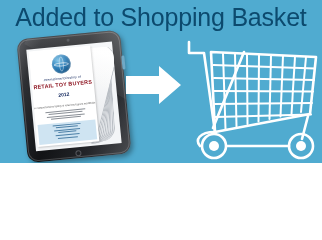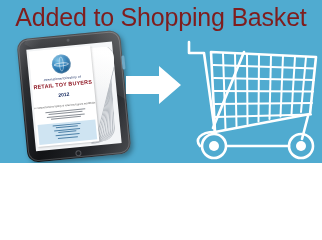--- a/index.html
+++ b/index.html
@@ -14,21 +14,21 @@
     overflow: hidden;
     background: #50abd0;
     font-family: "Liberation Sans", sans-serif;
   }
   #banner-title {
     position: absolute;
     left: 0;
     top: 2px;
     width: 322px;
     text-align: center;
-    color: #7f1d1d;
+    color: #0c4a6e;
     font-size: 25px;
     font-weight: 400;
     letter-spacing: -0.2px;
     line-height: 30px;
     white-space: nowrap;
   }
 
   
   #tablet-wrap {
     position: absolute;

